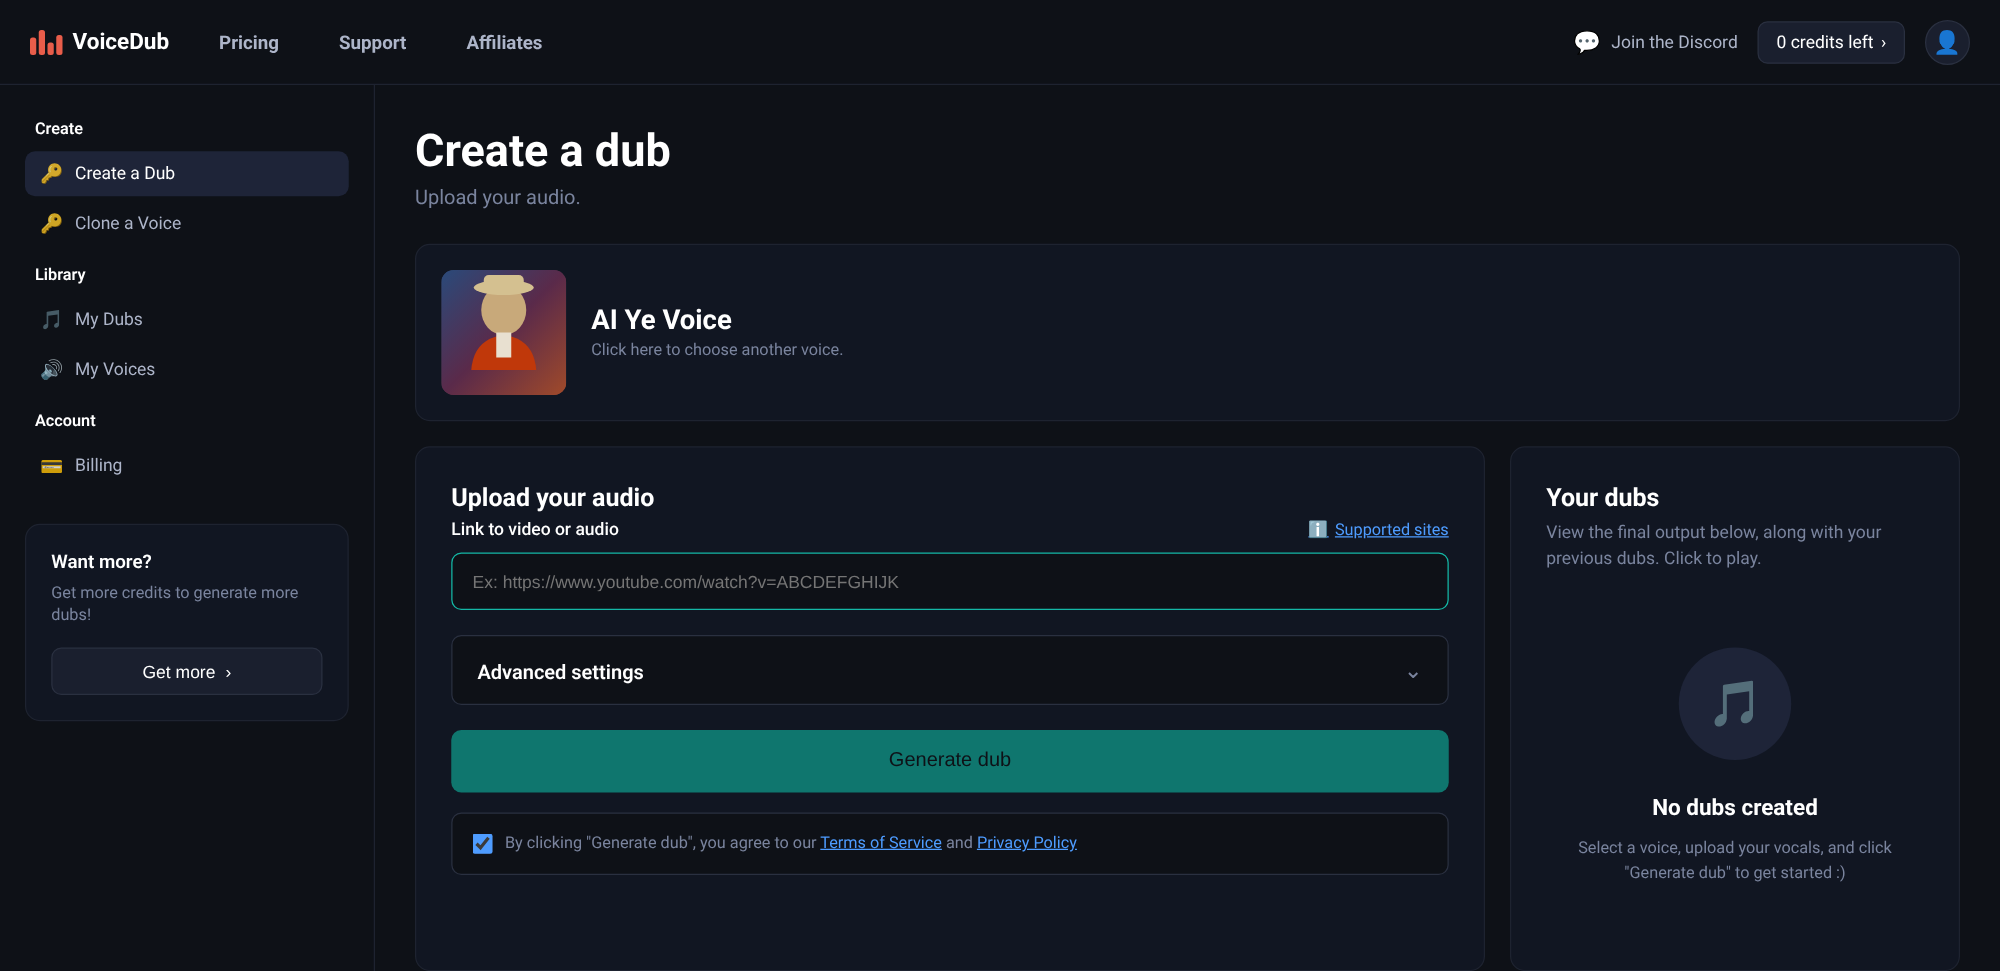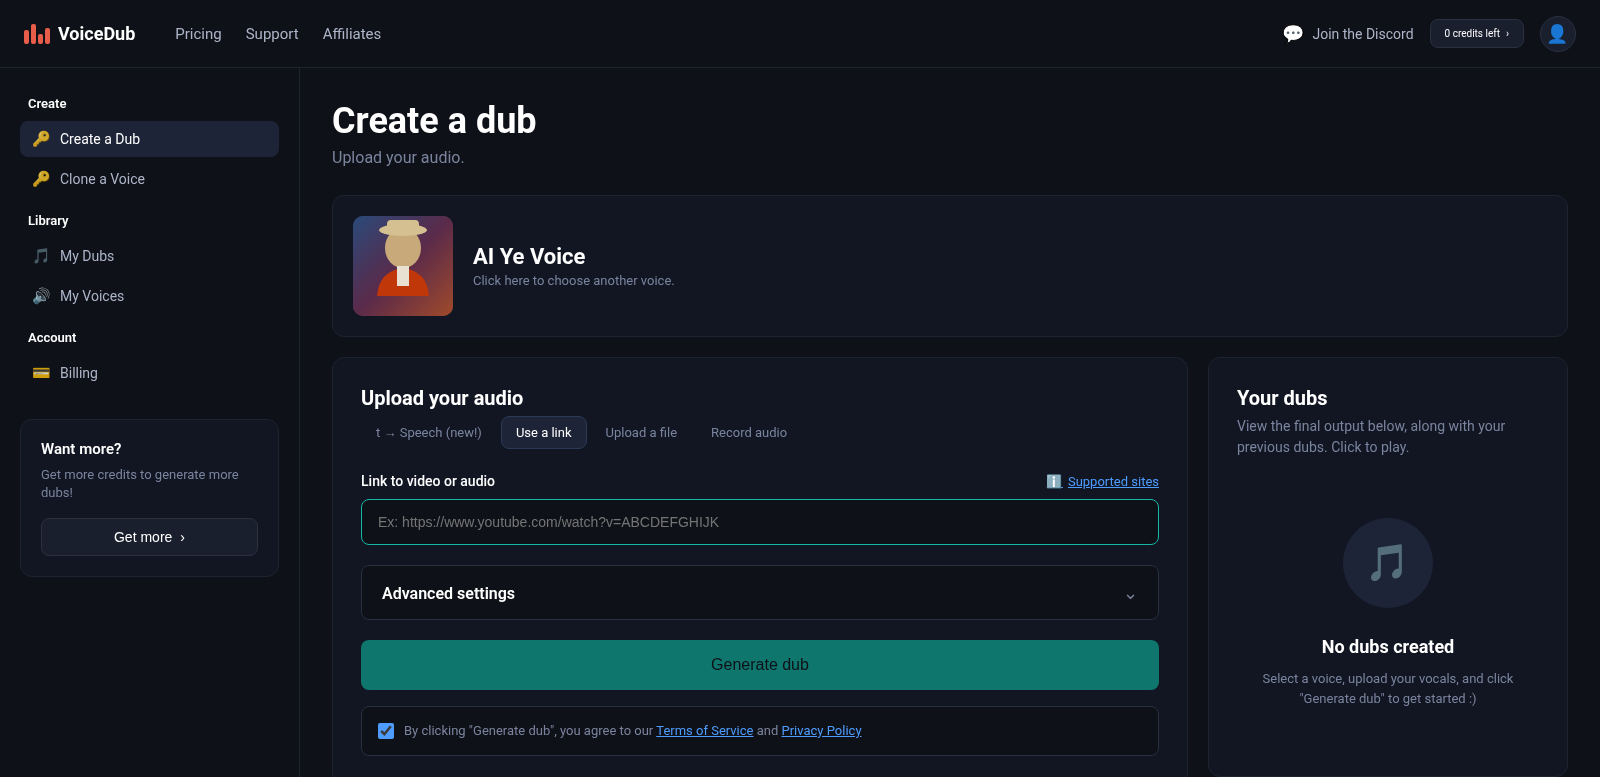--- a/index.html
+++ b/index.html
@@ -41,22 +41,23 @@
       width: 5px;
       border-radius: 2px;
     }
     .logo-text {
       font-size: 18px;
       font-weight: 700;
       color: #fff;
     }
     .nav {
       display: flex;
-      gap: 24px;
+      gap: 48px;
       flex: 1;
+      font-weight: bold;
     }
     .nav-item {
       color: #adb5c9;
       font-size: 15px;
       cursor: pointer;
       text-decoration: none;
     }
     .header-right {
       display: flex;
       align-items: center;
@@ -72,21 +73,21 @@
     }
     .credits-btn {
       display: flex;
       align-items: center;
       gap: 6px;
       background: #1a1f2e;
       border: 1px solid #2a3040;
       border-radius: 8px;
       padding: 8px 14px;
       color: #fff;
-      font-size: 10px;
+      font-size: 14px;
       cursor: pointer;
     }
     .avatar-btn {
       width: 36px;
       height: 36px;
       border-radius: 50%;
       background: #1a1f2e;
       border: 1px solid #2a3040;
       display: flex;
       align-items: center;
@@ -551,34 +552,20 @@
           <div class="voice-hint">Click here to choose another voice.</div>
         </div>
       </div>
     </div>
 
     <div class="content-grid">
 
       <div class="upload-card">
         <div class="upload-title">Upload your audio</div>
 
-        <div class="tabs">
-          <div class="tab">
-            <span>t → Speech (new!)</span>
-          </div>
-          <div class="tab active">
-            <span>Use a link</span>
-          </div>
-          <div class="tab">
-            <span>Upload a file</span>
-          </div>
-          <div class="tab">
-            <span>Record audio</span>
-          </div>
-        </div>
 
         <div class="link-label-row">
           <span class="link-label">Link to video or audio</span>
           <div class="supported-sites">
             <span>ℹ️</span>
             <span>Supported sites</span>
           </div>
         </div>
 
         <input class="link-input" type="text" placeholder="Ex: https://www.youtube.com/watch?v=ABCDEFGHIJK" style="">

